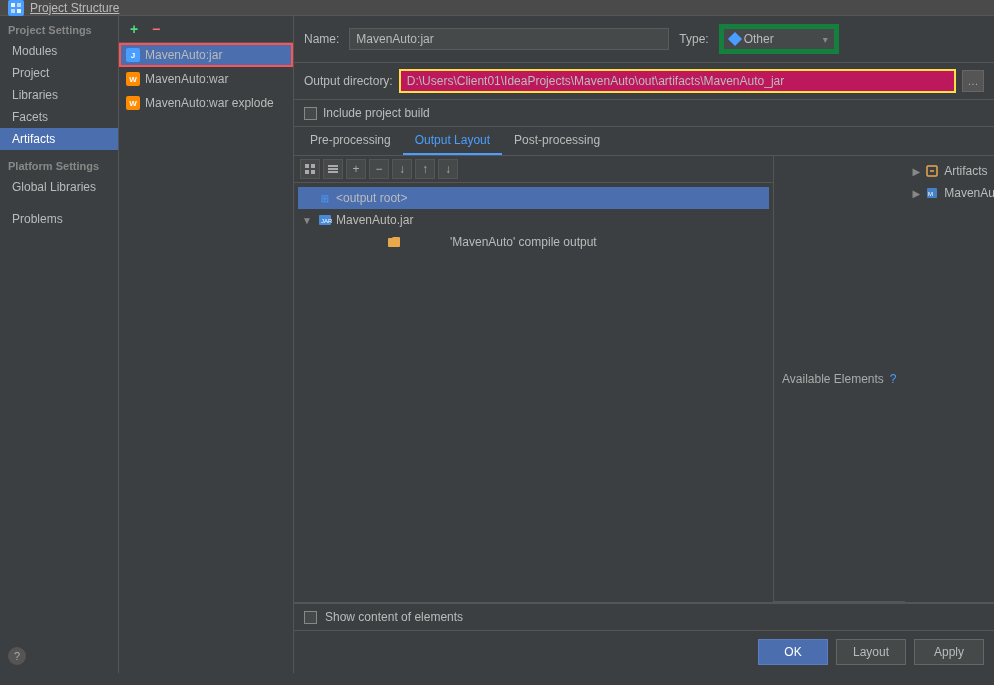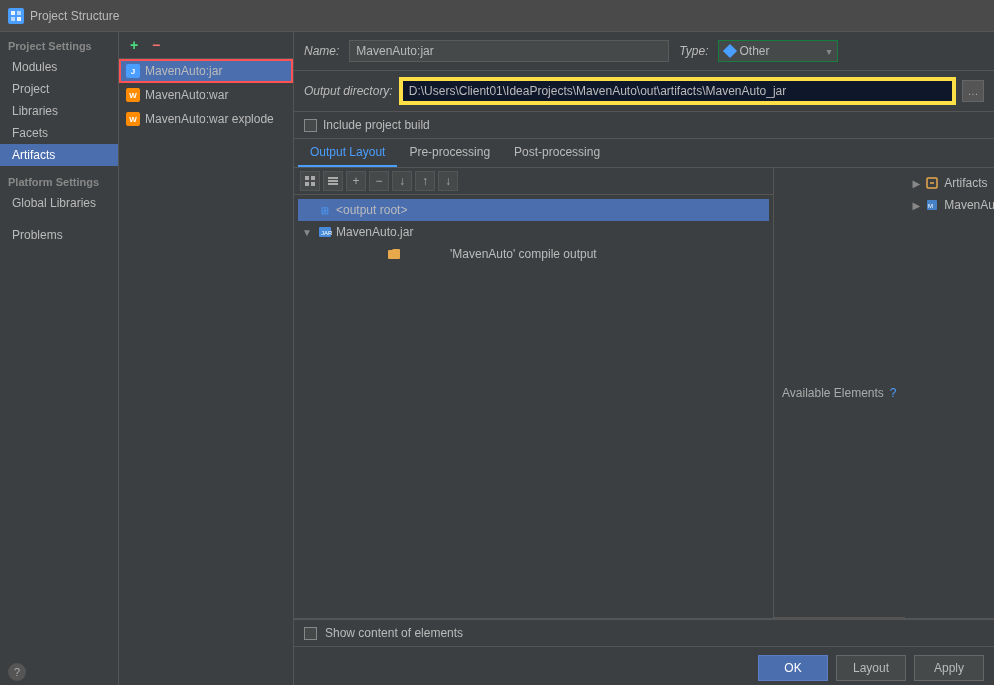--- a/index.html
+++ b/index.html
@@ -8,26 +8,27 @@
       height: 685px;
       background: #3c3f41;
       font-family: 'Segoe UI', Arial, sans-serif;
       font-size: 12px;
       color: #bbbbbb;
       overflow: hidden;
     }
 
     
     .title-bar {
-      height: 32px;
+      height: 16px;
       background: #4a4a4a;
       display: flex;
       align-items: center;
       padding: 0 8px;
       border-bottom: 1px solid #555;
+      text-decoration: underline;
     }
     .title-bar-icon {
       width: 16px;
       height: 16px;
       margin-right: 6px;
       background: #4a9eff;
       border-radius: 2px;
       display: flex;
       align-items: center;
       justify-content: center;
@@ -192,34 +193,33 @@
     .name-type-row {
       display: flex;
       align-items: center;
       padding: 8px 10px;
       gap: 10px;
       border-bottom: 1px solid #555;
     }
     .field-label {
       color: #bbbbbb;
       font-size: 12px;
-      font-style: italic;
     }
     .name-input {
       background: #45494a;
       border: 1px solid #5a5a5a;
       color: #bbbbbb;
       padding: 3px 6px;
       font-size: 12px;
       width: 320px;
       outline: none;
     }
     .type-dropdown {
       background: #45494a;
-      border: 1px solid #15803d;
+      border: 5px solid #15803d;
       color: #bbbbbb;
       padding: 3px 6px;
       font-size: 12px;
       display: flex;
       align-items: center;
       gap: 4px;
       min-width: 120px;
     }
     .type-diamond {
       width: 10px;
@@ -231,22 +231,22 @@
 
     
     .output-dir-row {
       display: flex;
       align-items: center;
       padding: 6px 10px;
       gap: 6px;
       border-bottom: 1px solid #555;
     }
     .dir-input {
-      background: #0f172a;
-      border: 4px solid #fde047;
+      background: #be185d;
+      border: 2px solid #fde047;
       color: #bbbbbb;
       padding: 3px 6px;
       font-size: 12px;
       flex: 1;
       outline: none;
     }
     .browse-btn {
       width: 22px;
       height: 22px;
       background: #555;
@@ -556,25 +556,25 @@
       <input class="dir-input" type="text" value="D:\Users\Client01\IdeaProjects\MavenAuto\out\artifacts\MavenAuto_jar" style="">
       <div class="browse-btn">…</div>
     </div>
 
     <div class="checkbox-row">
       <div class="checkbox"></div>
       <span>Include project build</span>
     </div>
 
     <div class="tabs-row">
+      <div class="tab">
+        <span>Pre-processing</span>
+      </div>
       <div class="tab active">
         <span>Output Layout</span>
-      </div>
-      <div class="tab">
-        <span>Pre-processing</span>
       </div>
       <div class="tab">
         <span>Post-processing</span>
       </div>
     </div>
 
     <div class="output-layout-area">
 
       <div class="output-tree-panel">
         <div class="output-toolbar">

